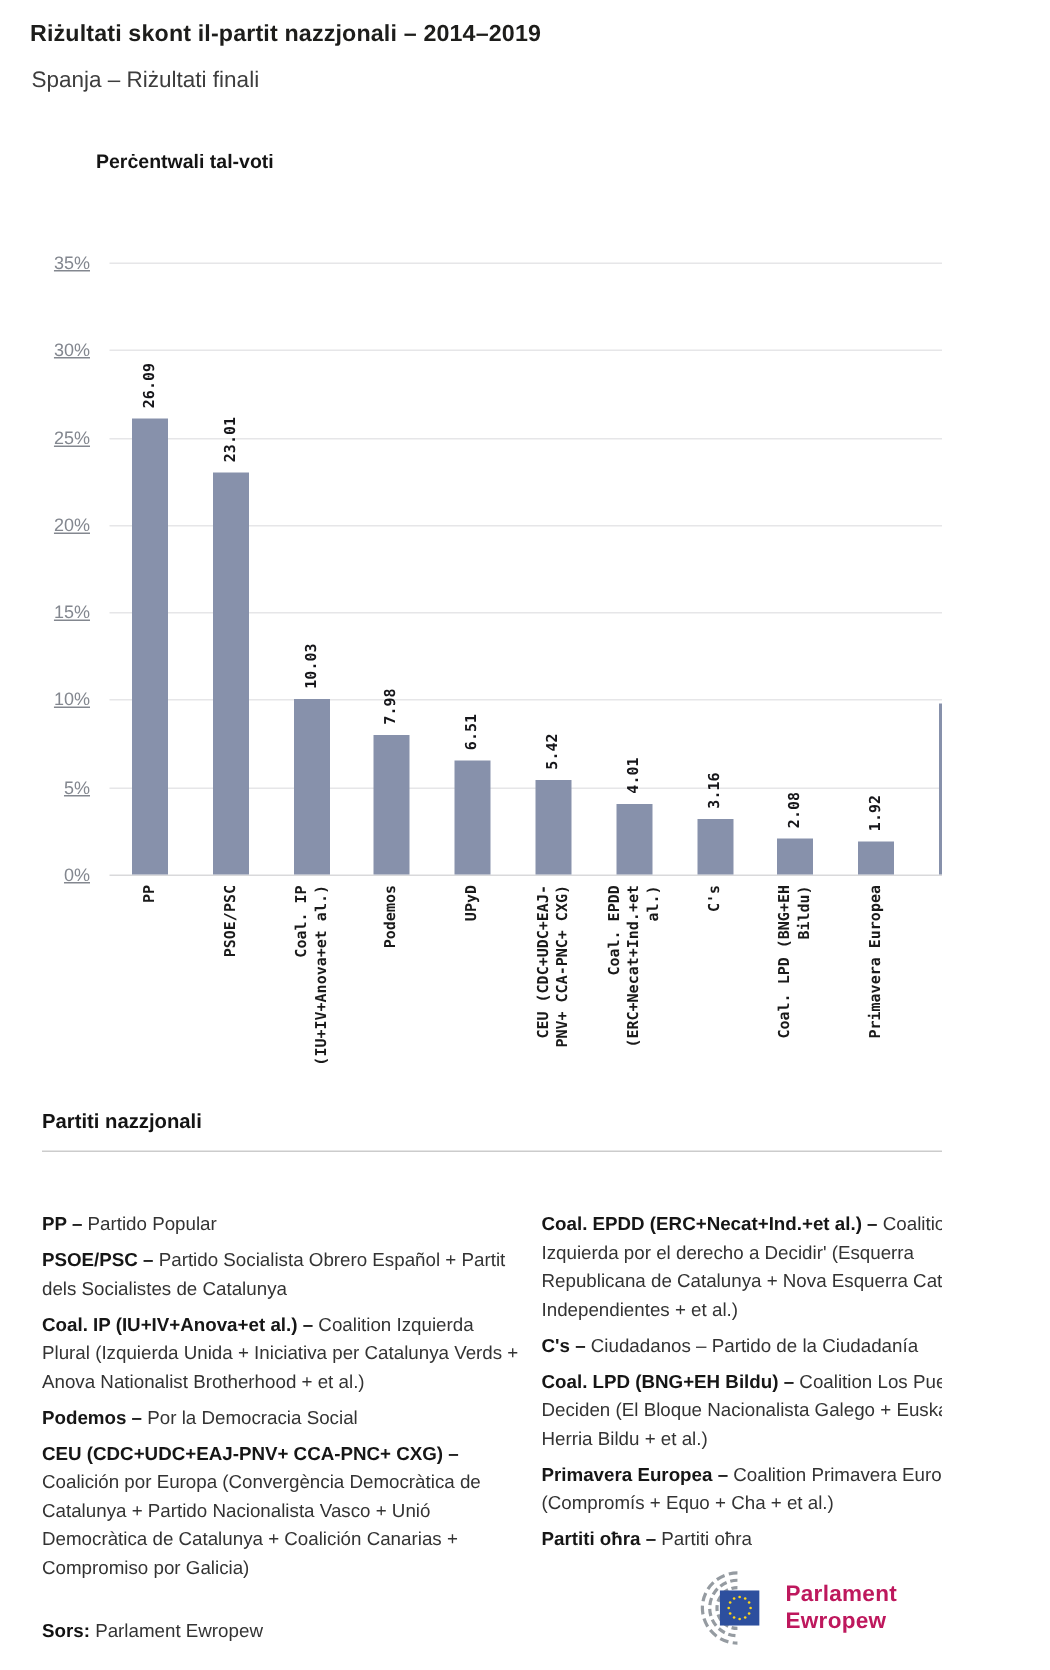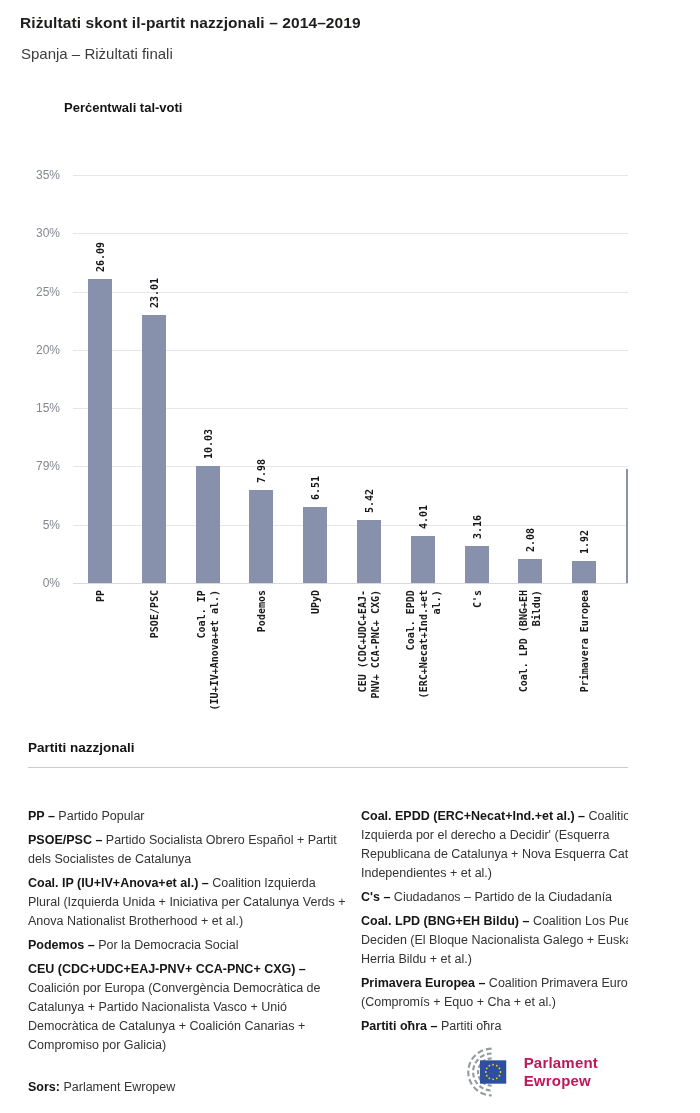--- a/index.html
+++ b/index.html
@@ -16,21 +16,21 @@
   }
   .chart-title {
     position:absolute; left:34px; top:100px; font-size:13px; font-weight:700; color:#141414;padding-left:30px;
   }
   
   .plot { position:absolute; left:73px; top:175px; width:592px; height:408px; }
   .grid-line { position:absolute; left:0; right:0; height:1px; background:#e6e6e8; }
   .grid-line.zero { background:#d9d9db; }
   .y-tick {
     position:absolute; right:calc(100% + 13px); transform:translateY(-50%);
-    font-size:12px; color:#83878f; white-space:nowrap;
+    font-size:12px; color:#83878f; white-space:nowrap;text-decoration:underline;
   }
   .bar { position:absolute; bottom:0; width:24px; z-index:2; }
   .val-label {
     position:absolute; z-index:3;
     writing-mode:vertical-rl; transform:translateX(-50%) rotate(180deg);
     font-family:"DejaVu Sans Mono", monospace; font-size:10px; font-weight:700;
     color:#16161a; white-space:pre;
   }
   .x-labels { position:absolute; left:73px; top:590px; width:592px; height:152px; }
   .x-label {
@@ -71,21 +71,21 @@
       <span class="y-tick" style="top: 0%;">35%</span>
       <div class="grid-line" style="top: 14.2857%;"></div>
       <span class="y-tick" style="top: 14.2857%;">30%</span>
       <div class="grid-line" style="top: 28.5714%;"></div>
       <span class="y-tick" style="top: 28.5714%;">25%</span>
       <div class="grid-line" style="top: 42.8571%;"></div>
       <span class="y-tick" style="top: 42.8571%;">20%</span>
       <div class="grid-line" style="top: 57.1429%;"></div>
       <span class="y-tick" style="top: 57.1429%;">15%</span>
       <div class="grid-line" style="top: 71.4286%;"></div>
-      <span class="y-tick" style="top: 71.4286%;">79%</span>
+      <span class="y-tick" style="top: 71.4286%;">10%</span>
       <div class="grid-line" style="top: 85.7143%;"></div>
       <span class="y-tick" style="top: 85.7143%;">5%</span>
       <div class="grid-line zero" style="top: 100%;"></div>
       <span class="y-tick" style="top: 100%;">0%</span>
       <div class="bar" style="left: calc(4.54545% - 12px); height: 304.135px; background: rgb(135, 145, 171);"></div>
       <div class="val-label" style="left: 4.54545%; bottom: 311.135px;">26.09</div>
       <div class="bar" style="left: calc(13.6364% - 12px); height: 268.231px; background: rgb(135, 145, 171);"></div>
       <div class="val-label" style="left: 13.6364%; bottom: 275.231px;">23.01</div>
       <div class="bar" style="left: calc(22.7273% - 12px); height: 116.921px; background: rgb(135, 145, 171);"></div>
       <div class="val-label" style="left: 22.7273%; bottom: 123.921px;">10.03</div>

